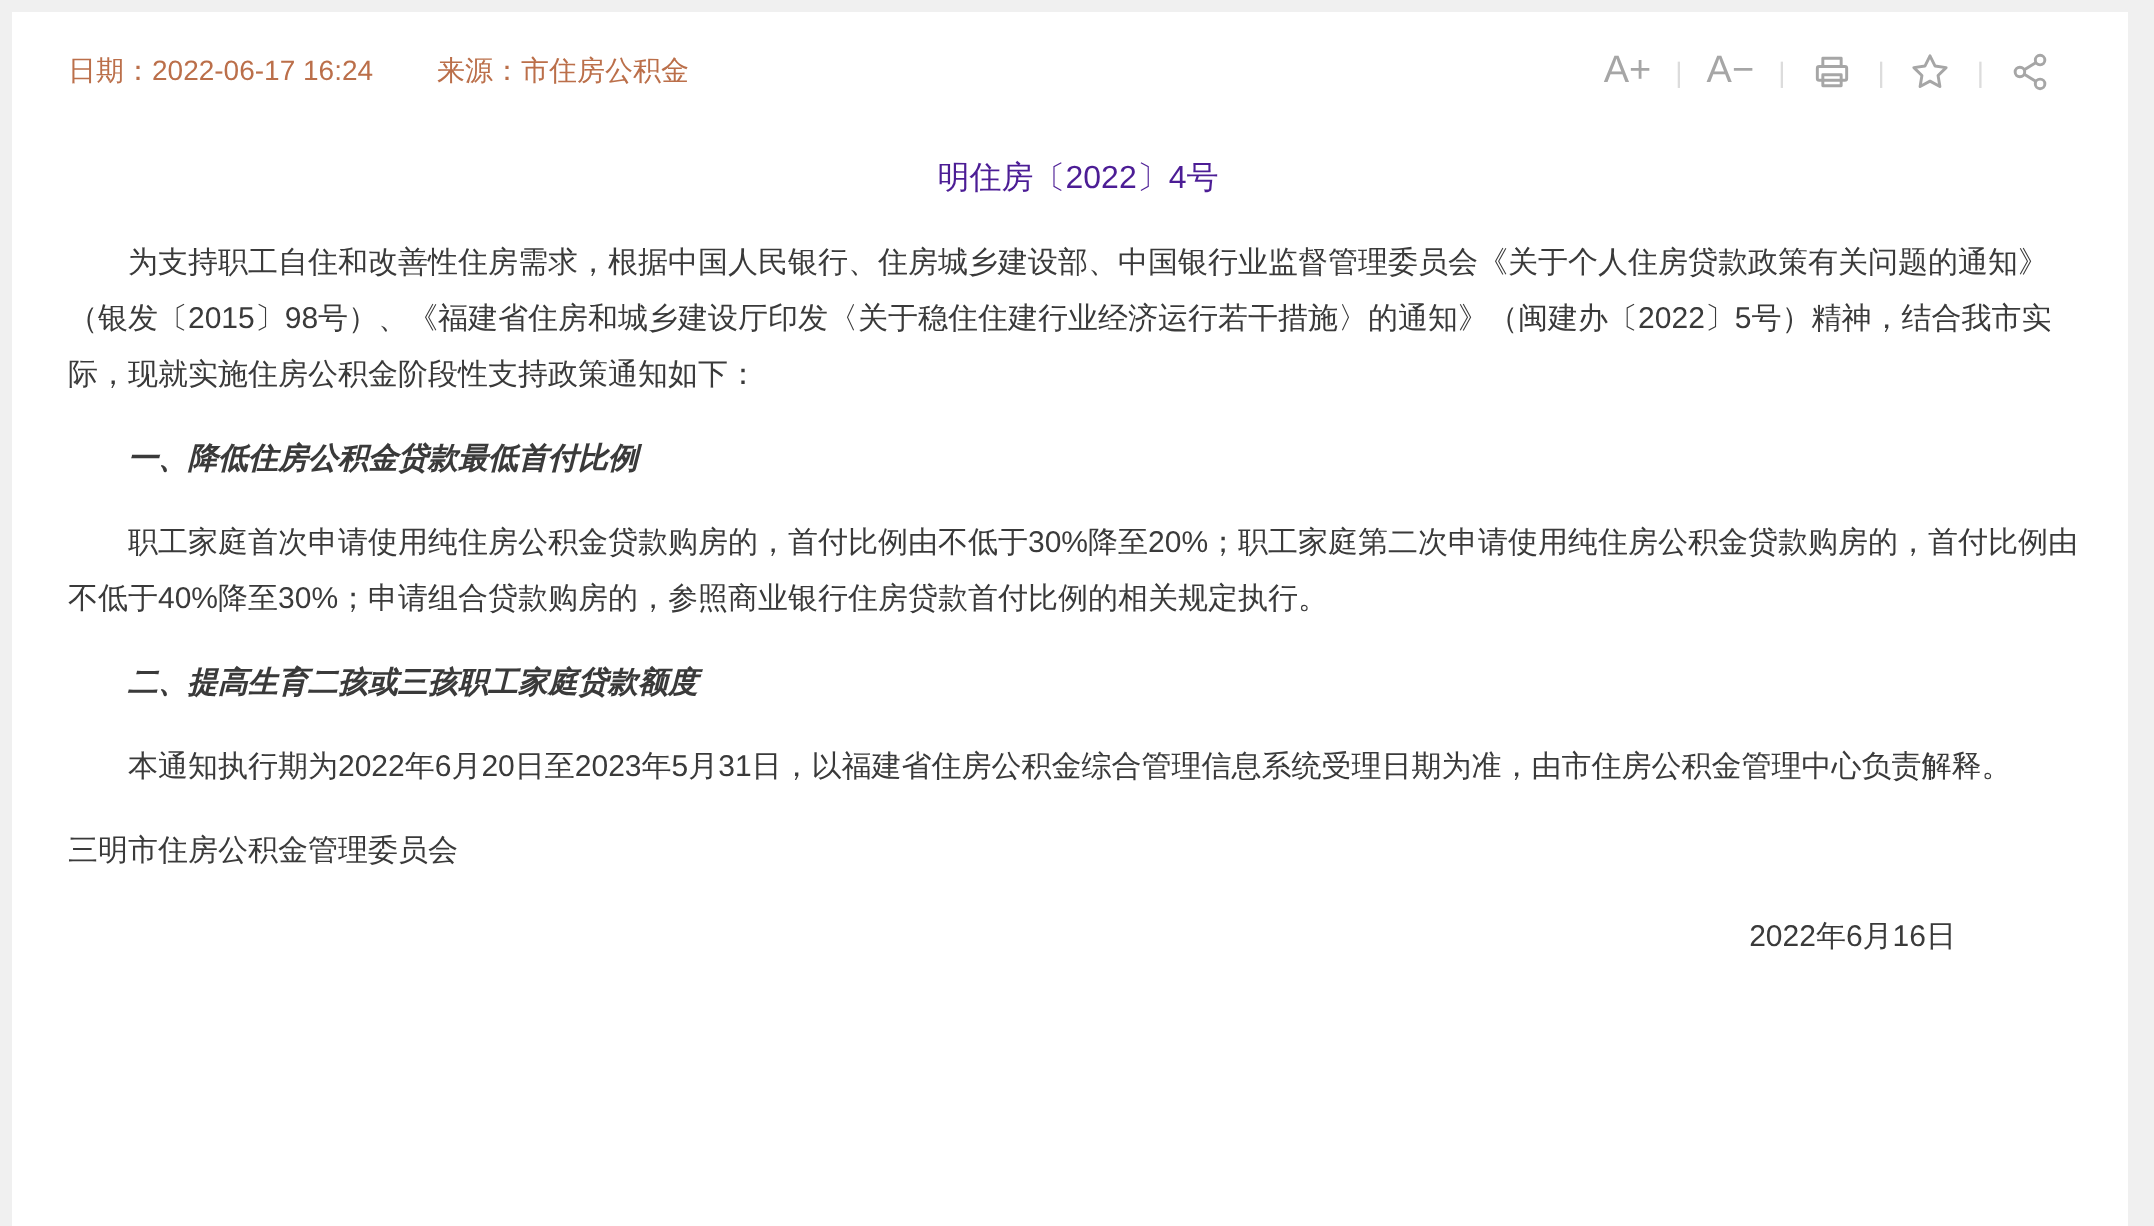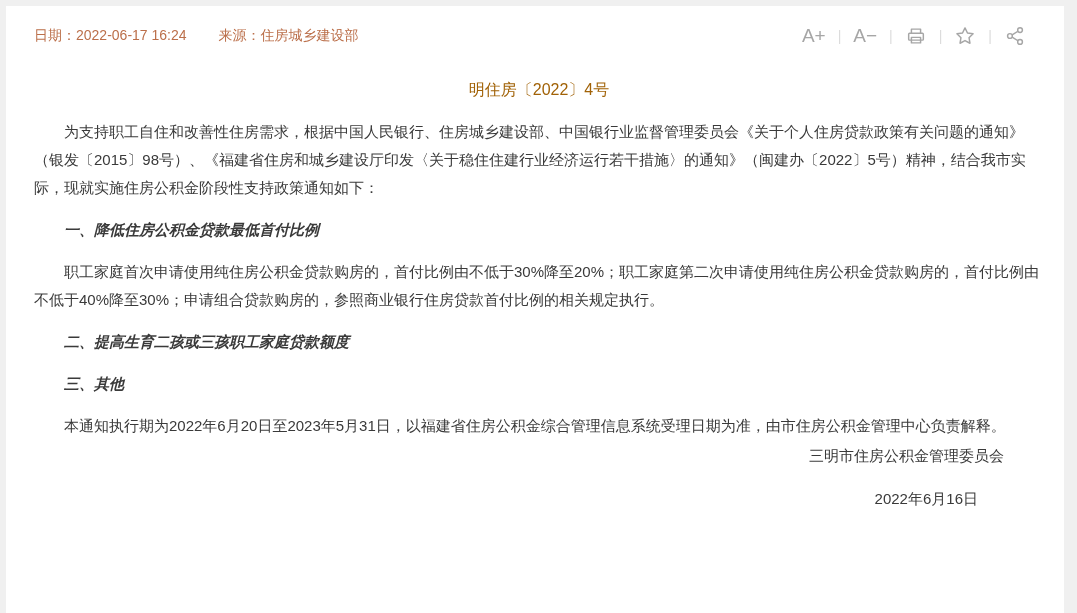--- a/index.html
+++ b/index.html
@@ -45,37 +45,37 @@
     padding: 0 20px 0 28px;
     font-size: 15px;
     line-height: 28px;
     color: #3a3a3a;
   }
   .doc-title {
     text-align: center;
     font-size: 16px;
     font-weight: 400;
     margin-top: 26px;
-    color: #a16207;
+    color: #4c1d95;
   }
   .salutation { margin-top: 20px; }
   .para { text-indent: 2em; margin-top: 14px; }
   .section-heading { text-indent: 2em; margin-top: 14px; font-weight: bold; font-style: italic; }
-  .sign-name { text-align: right; padding-right: 40px; margin-top: 2px; }
+  .sign-name { text-align: left; padding-right: 40px; margin-top: 14px; }
   .sign-date { text-align: right; padding-right: 66px; margin-top: 15px; }
 </style>
 </head>
 <body>
 
 <div class="card">
 
   <div class="meta-bar">
     <div class="meta-left">
       <span>日期：2022-06-17 16:24</span>
-      <span>来源：住房城乡建设部</span>
+      <span>来源：市住房公积金</span>
     </div>
 
     <div class="toolbar">
       <button class="tool-btn">A+</button>
       <span class="sep">|</span>
       <button class="tool-btn">A−</button>
       <span class="sep">|</span>
       <button class="tool-btn">
         <span>
           <svg width="22" height="22" viewBox="0 0 24 24" fill="none" stroke="#a6a6a6" stroke-width="1.6" stroke-linejoin="round">
@@ -111,20 +111,19 @@
     <div class="doc-title">明住房〔2022〕4号</div>
 
 
     <p class="para">为支持职工自住和改善性住房需求，根据中国人民银行、住房城乡建设部、中国银行业监督管理委员会《关于个人住房贷款政策有关问题的通知》（银发〔2015〕98号）、《福建省住房和城乡建设厅印发〈关于稳住住建行业经济运行若干措施〉的通知》（闽建办〔2022〕5号）精神，结合我市实际，现就实施住房公积金阶段性支持政策通知如下：</p>
 
     <p class="section-heading">一、降低住房公积金贷款最低首付比例</p>
     <p class="para">职工家庭首次申请使用纯住房公积金贷款购房的，首付比例由不低于30%降至20%；职工家庭第二次申请使用纯住房公积金贷款购房的，首付比例由不低于40%降至30%；申请组合贷款购房的，参照商业银行住房贷款首付比例的相关规定执行。</p>
 
     <p class="section-heading">二、提高生育二孩或三孩职工家庭贷款额度</p>
 
-    <p class="section-heading">三、其他</p>
     <p class="para">本通知执行期为2022年6月20日至2023年5月31日，以福建省住房公积金综合管理信息系统受理日期为准，由市住房公积金管理中心负责解释。</p>
 
     <p class="sign-name">三明市住房公积金管理委员会</p>
     <p class="sign-date">2022年6月16日</p>
   </div>
 
 </div>
 
 </body></html>

